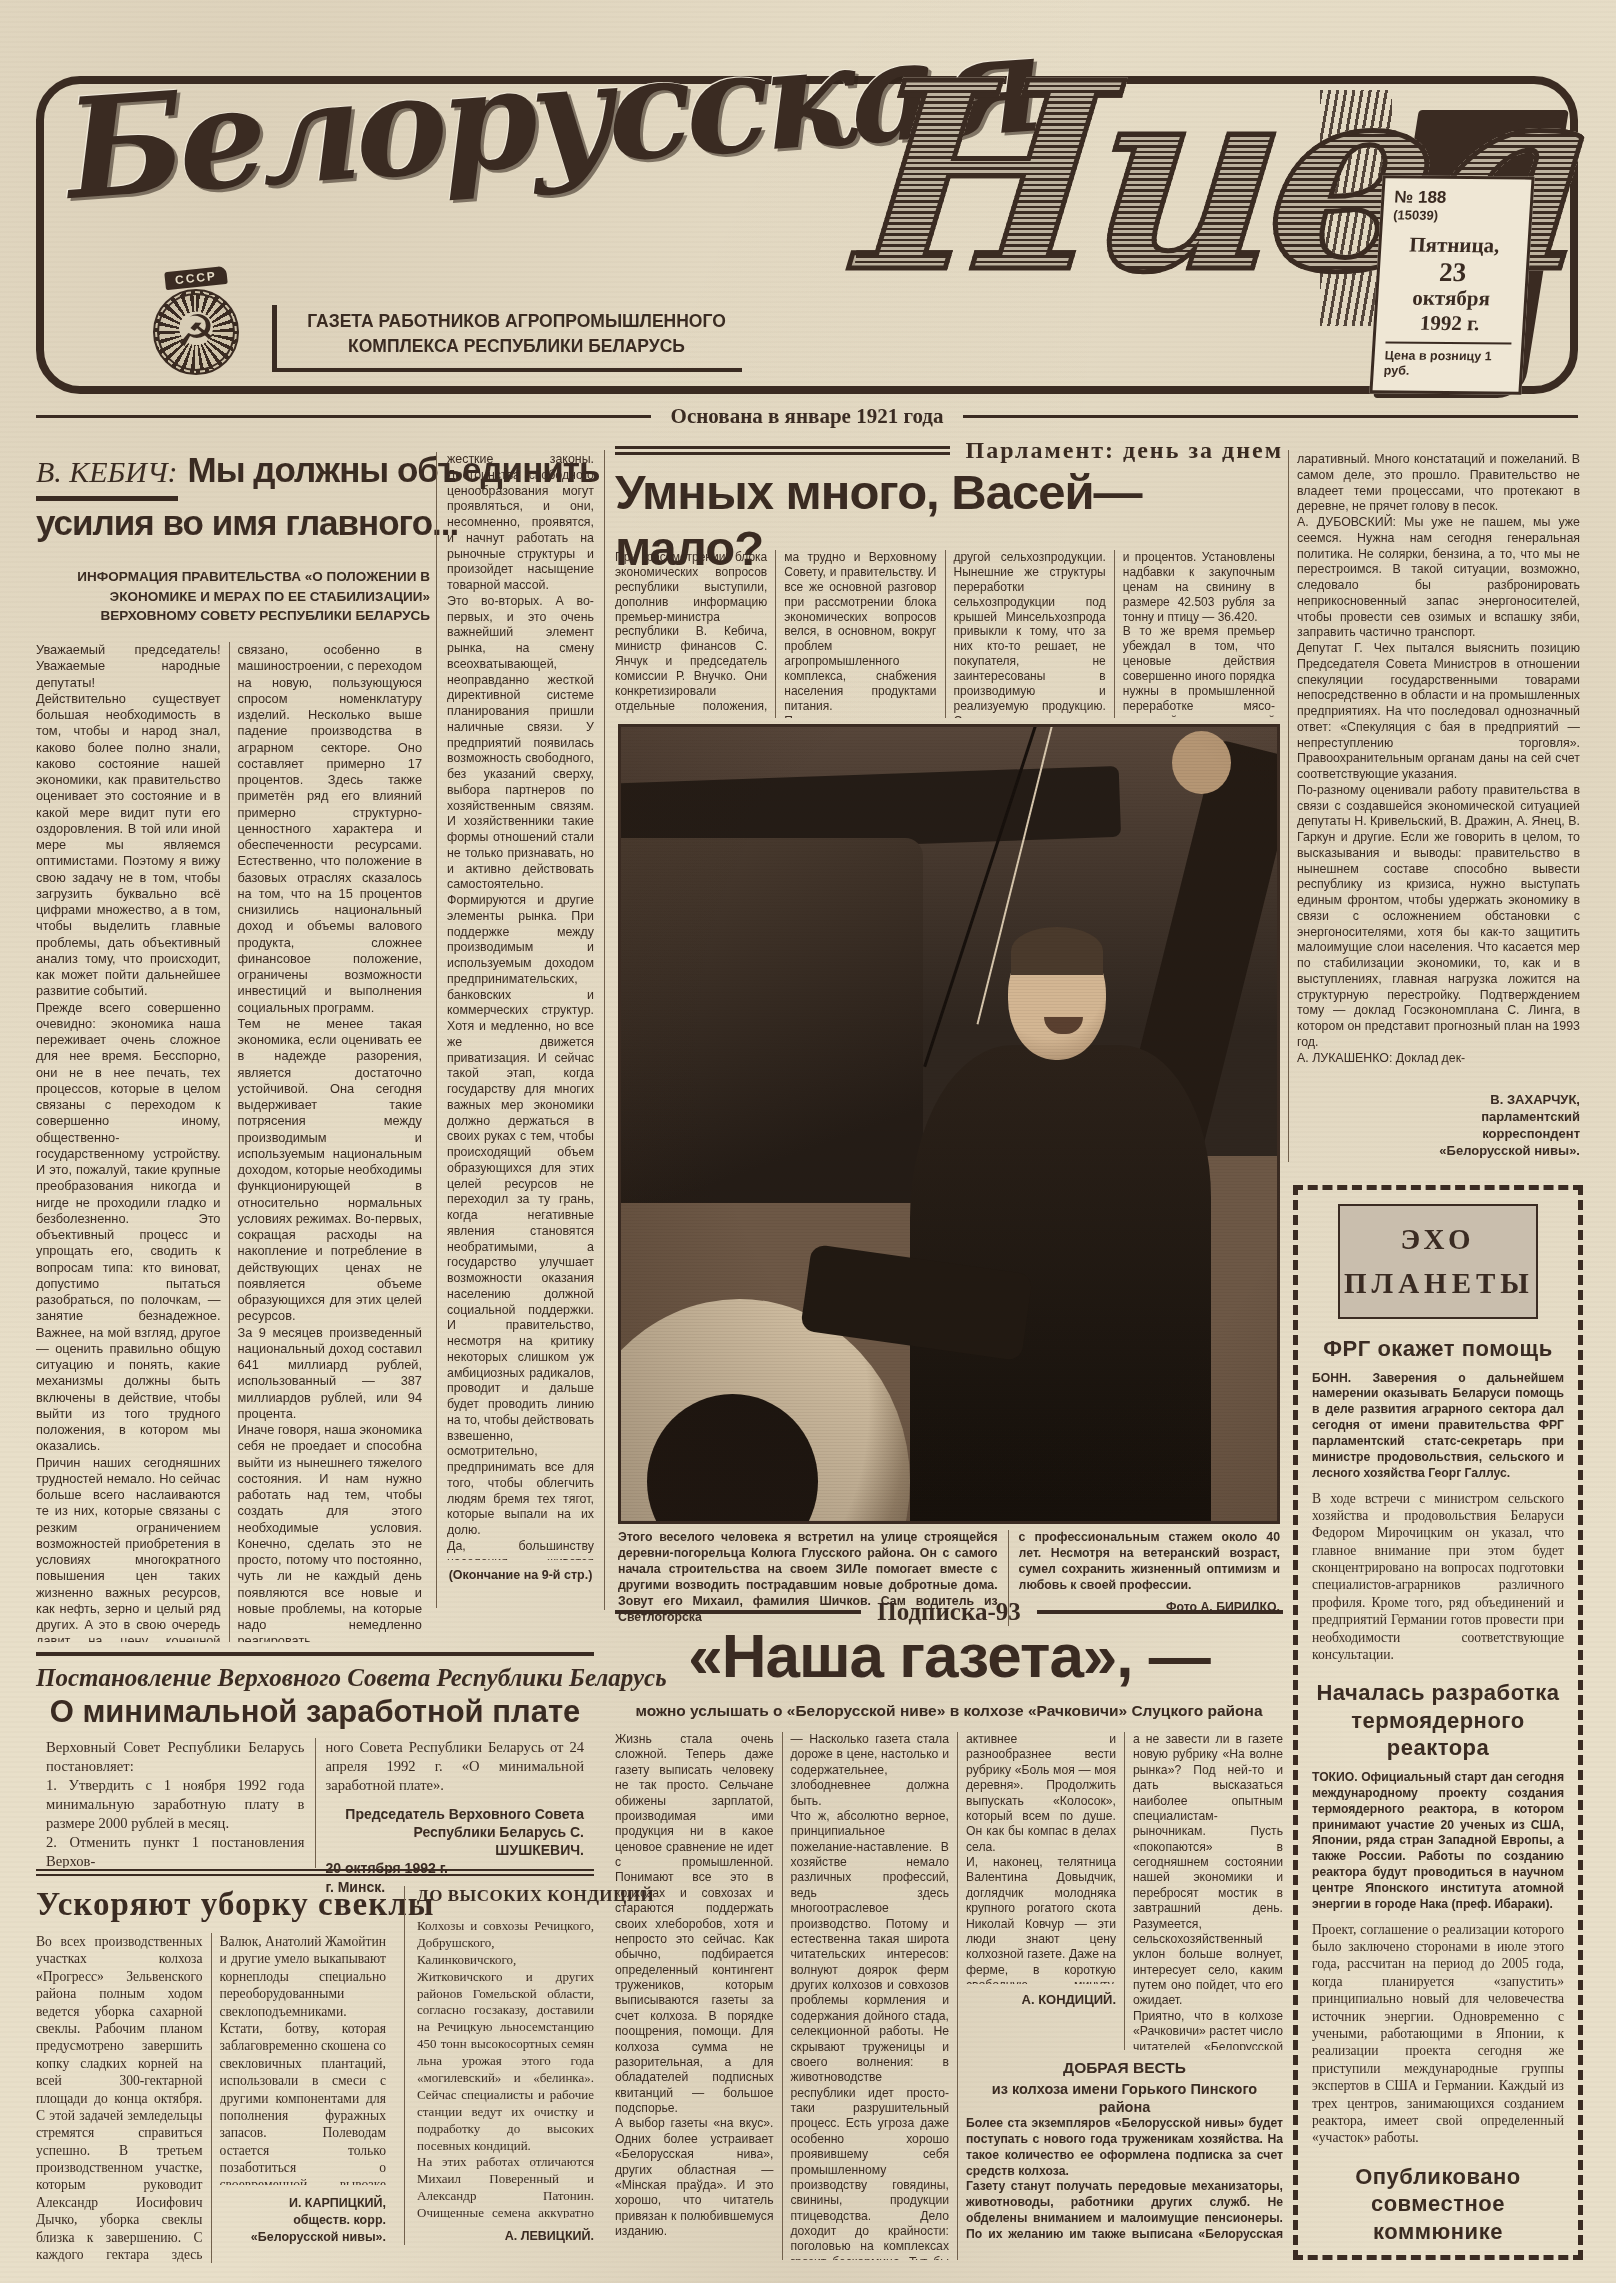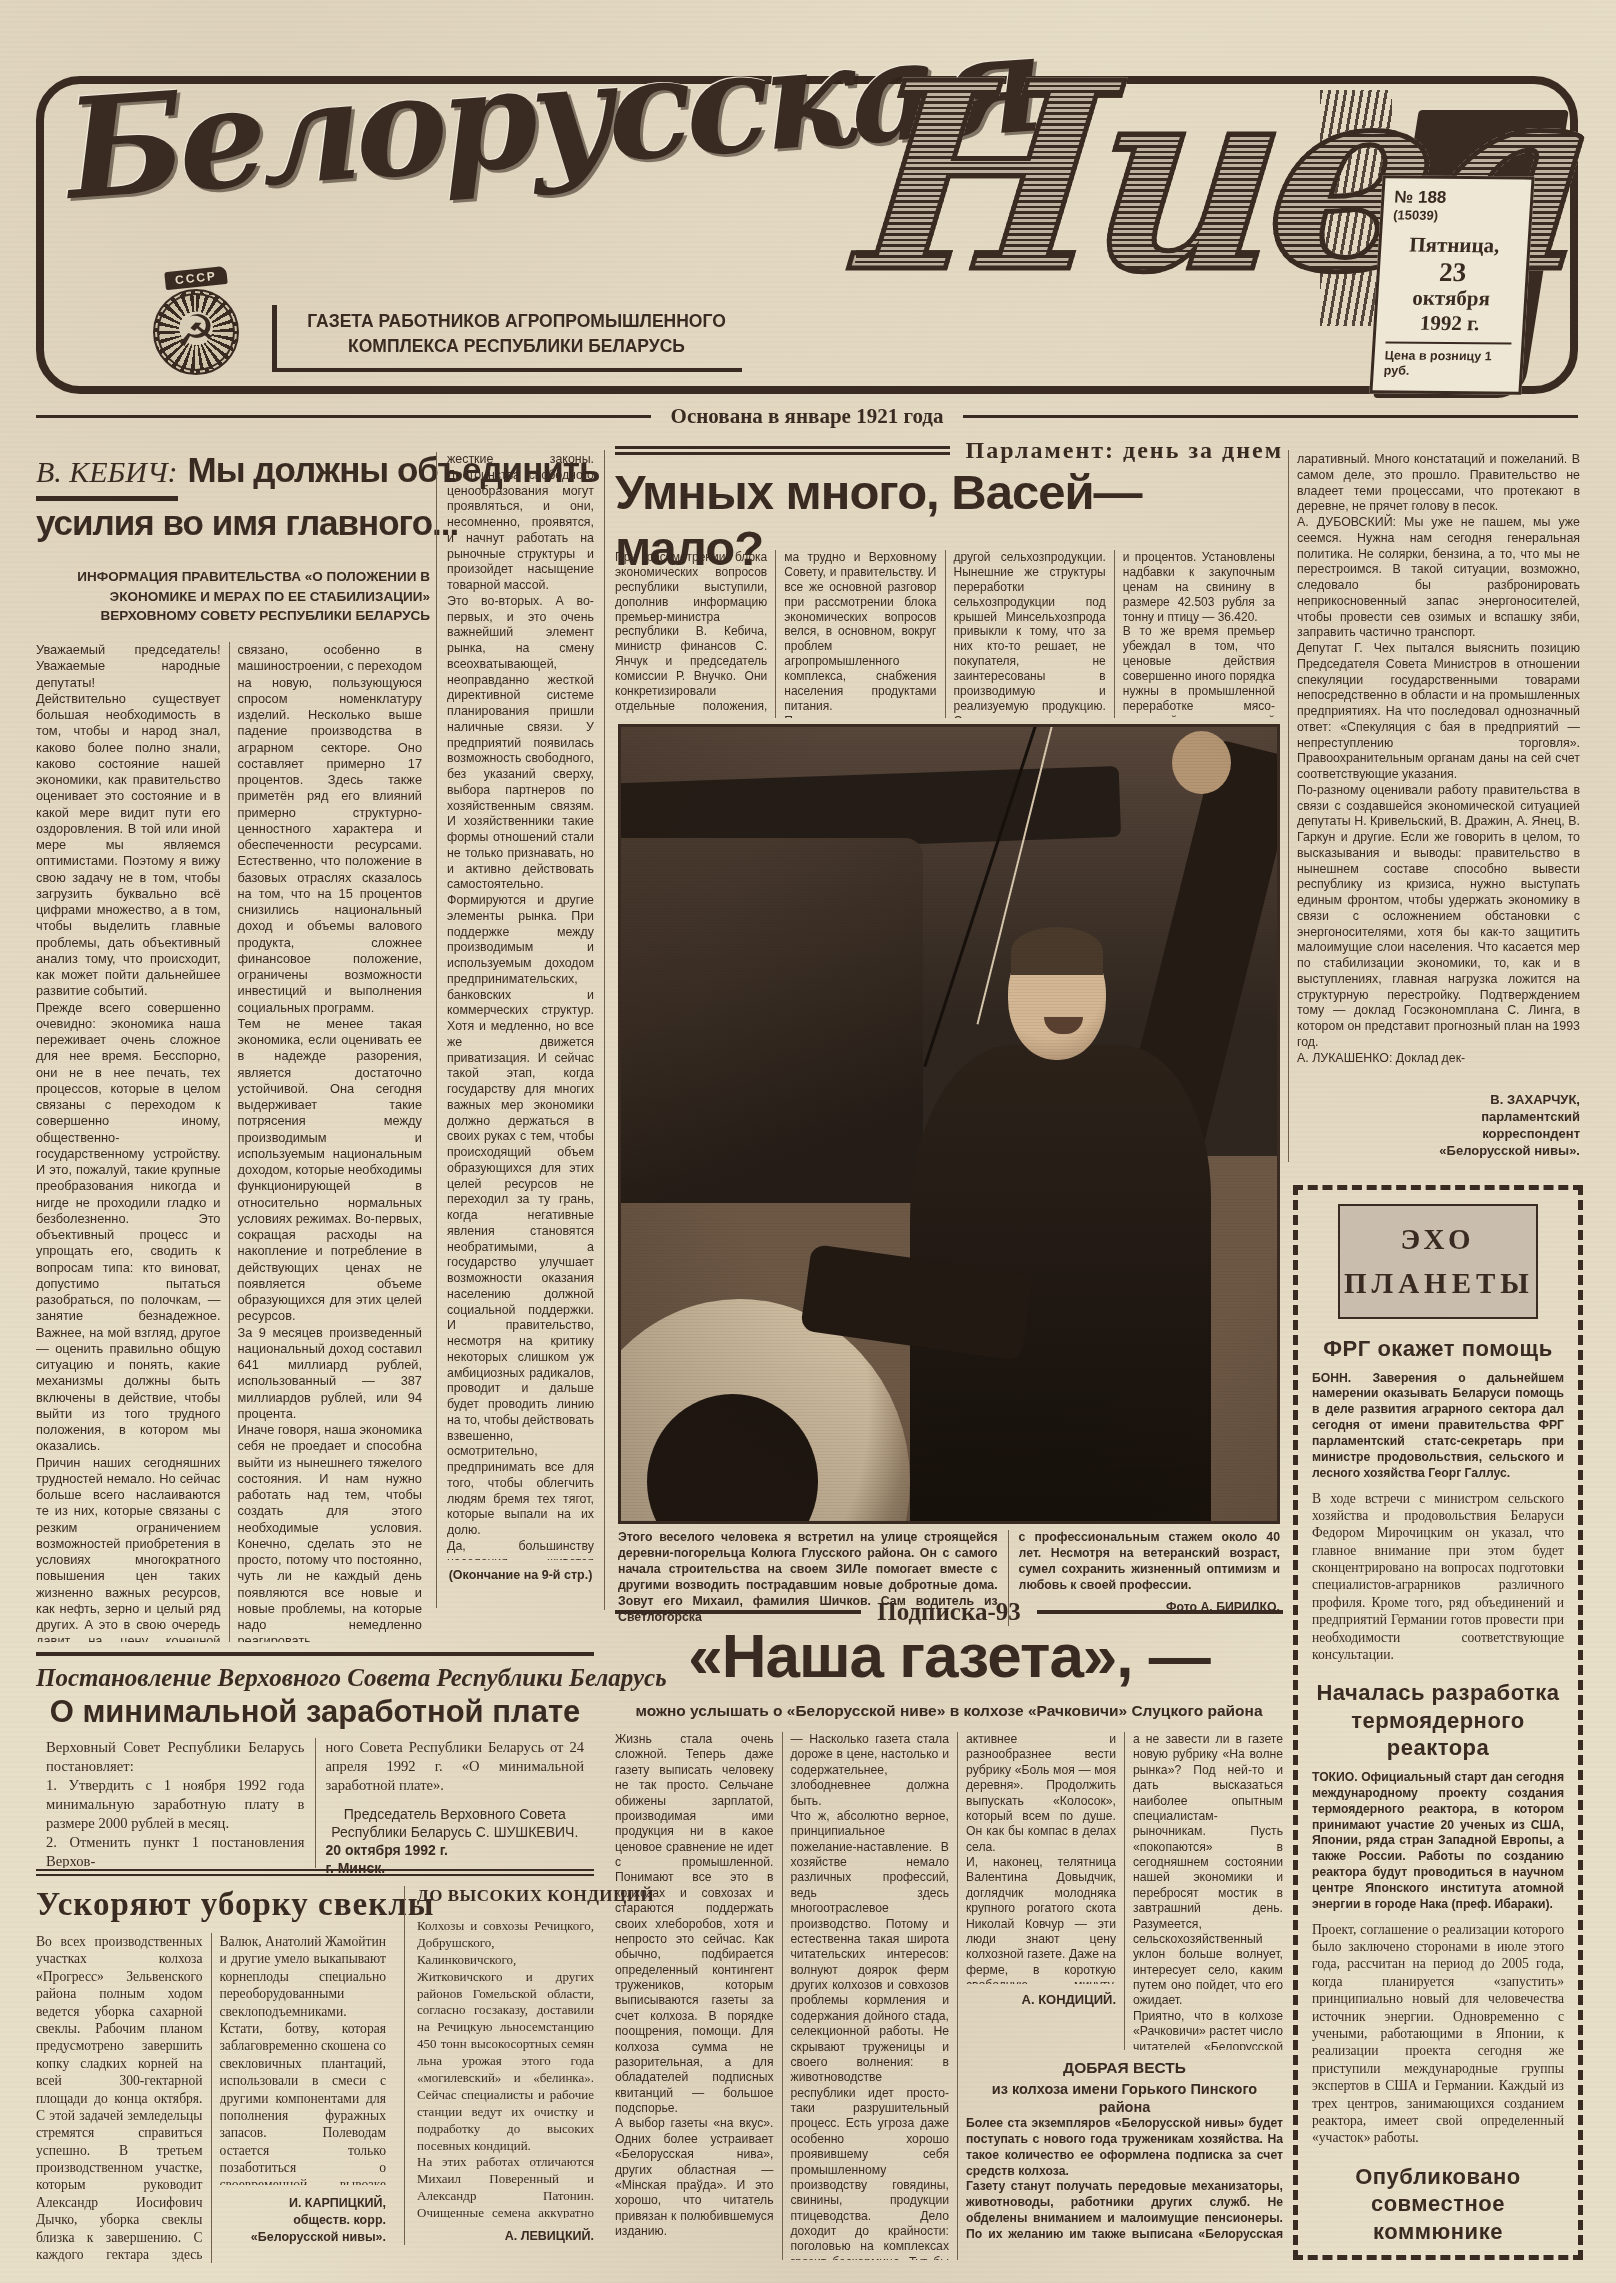--- a/index.html
+++ b/index.html
@@ -146,21 +146,21 @@
   .gn-text { font-weight:bold; font-size:12.2px; line-height:1.3; height:130px; }
 
   
   .decree { position:absolute; left:36px; top:1652px; width:558px; height:224px;
     border-top:4px solid #3a2b22; border-bottom:7px double #3a2b22; padding-top:8px; }
   .decree-kicker { font-style:italic; font-weight:bold; font-size:25px; white-space:nowrap; }
   .decree-head { text-align:center; font-family:"Liberation Sans", sans-serif; font-weight:bold; font-size:31px; margin:2px 0 8px; }
   .decree-cols { display:flex; font-size:14.6px; line-height:1.3; height:130px; }
   .decree-cols .dc { flex:1; padding:0 10px; }
   .decree-cols .dc + .dc { border-left:1px solid #71604c; }
-  .decree-sign { text-align:center; font-family:"Liberation Sans", sans-serif; font-weight:normal; font-size:14px; margin-top:10px; line-height:1.3; }
+  .decree-sign { text-align:right; font-family:"Liberation Sans", sans-serif; font-weight:bold; font-size:14px; margin-top:10px; line-height:1.3; }
   .decree-date { text-align:left; font-weight:bold; font-size:14px; font-family:"Liberation Sans", sans-serif; line-height:1.3; }
 
   
   .beets { position:absolute; left:36px; top:1886px; width:358px; }
   .beets-head { font-weight:bold; font-size:33px; text-align:center; letter-spacing:1px; white-space:nowrap; }
   .beets-cols { display:flex; margin-top:10px; font-size:13.6px; line-height:1.28; height:330px; }
   .beets-cols .col { height:100%; }
   .small-byline { text-align:right; font-family:"Liberation Sans", sans-serif; font-weight:bold; font-size:12.5px; line-height:1.35; margin-top:10px; }
   .flax { position:absolute; left:404px; top:1886px; width:190px; border-left:1px solid #71604c; padding-left:12px; }
   .flax-head { font-weight:bold; font-size:17px; text-align:left; letter-spacing:.5px; white-space:nowrap; }

